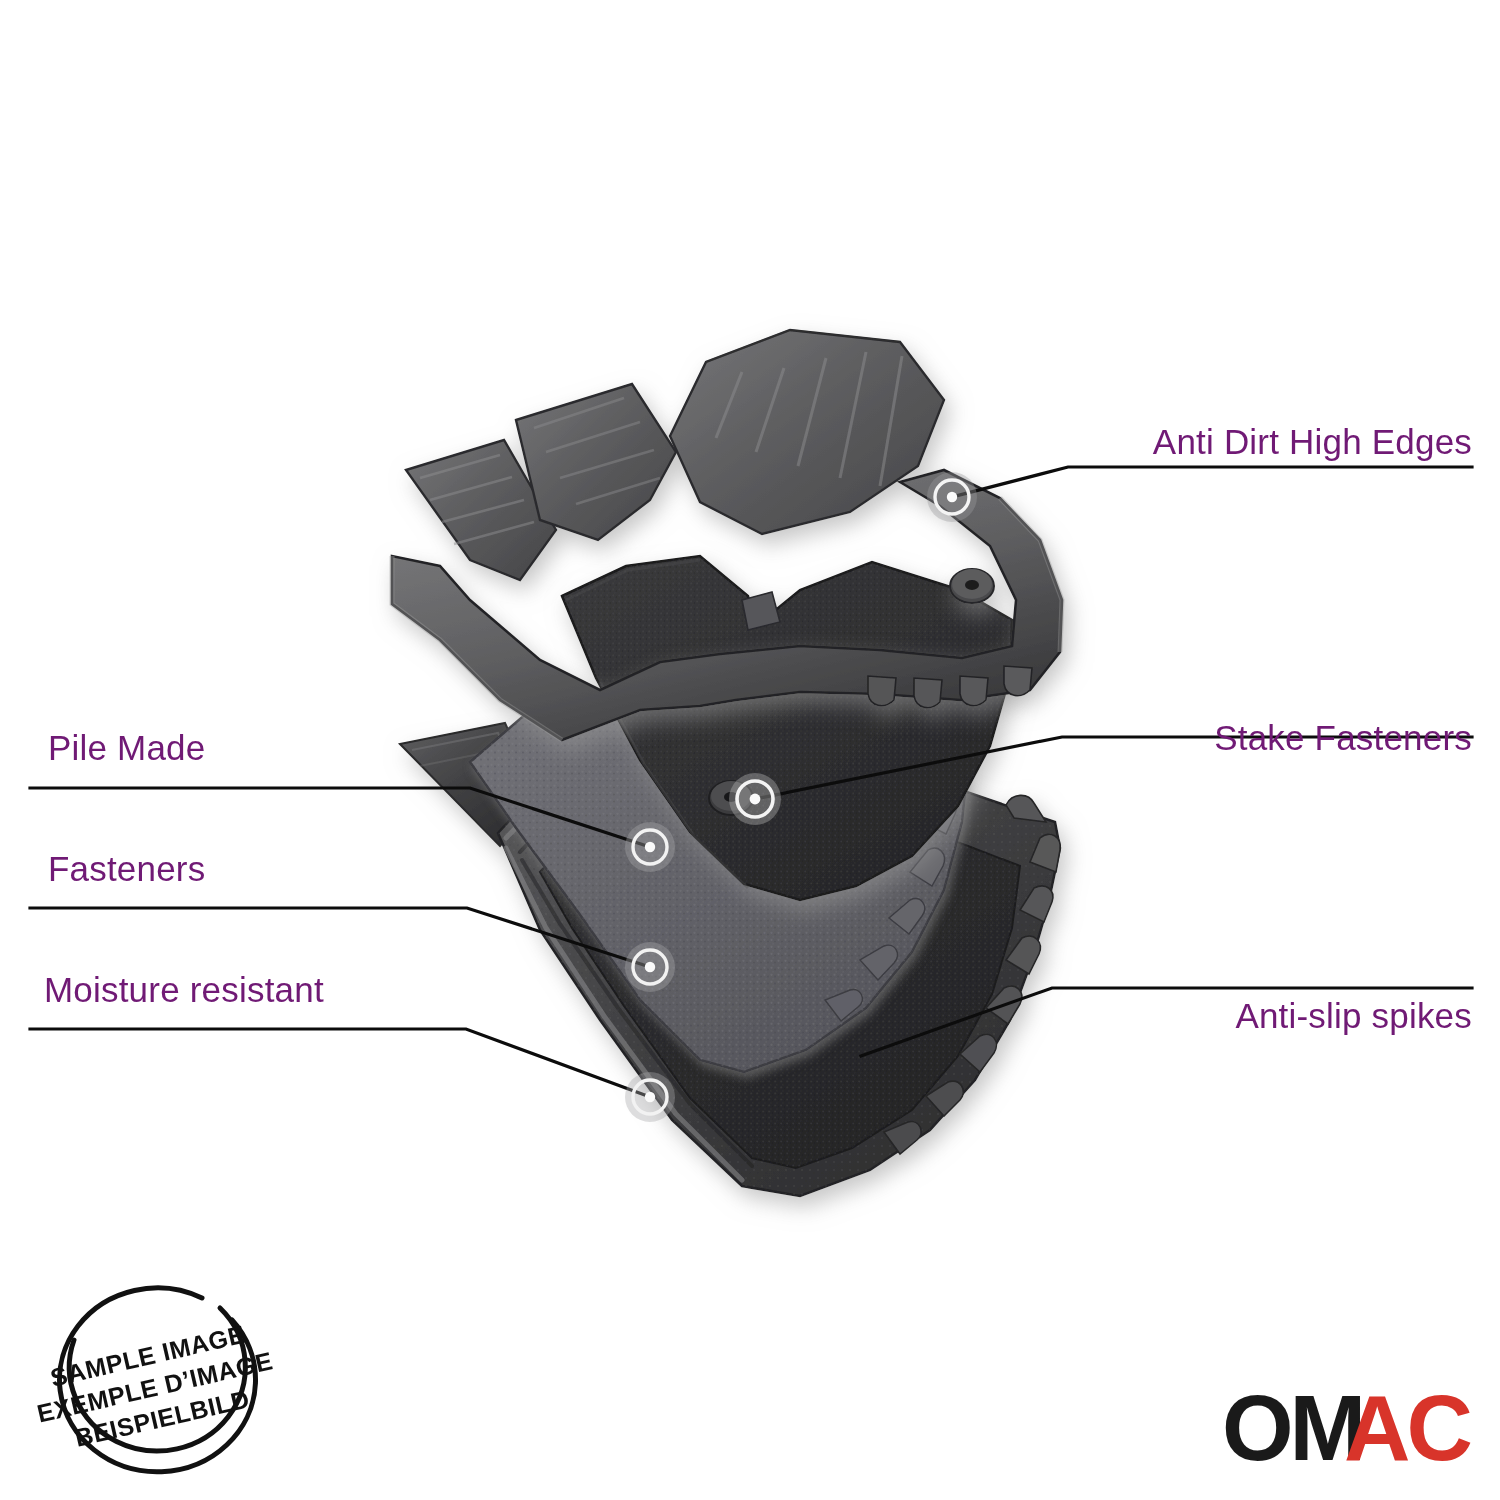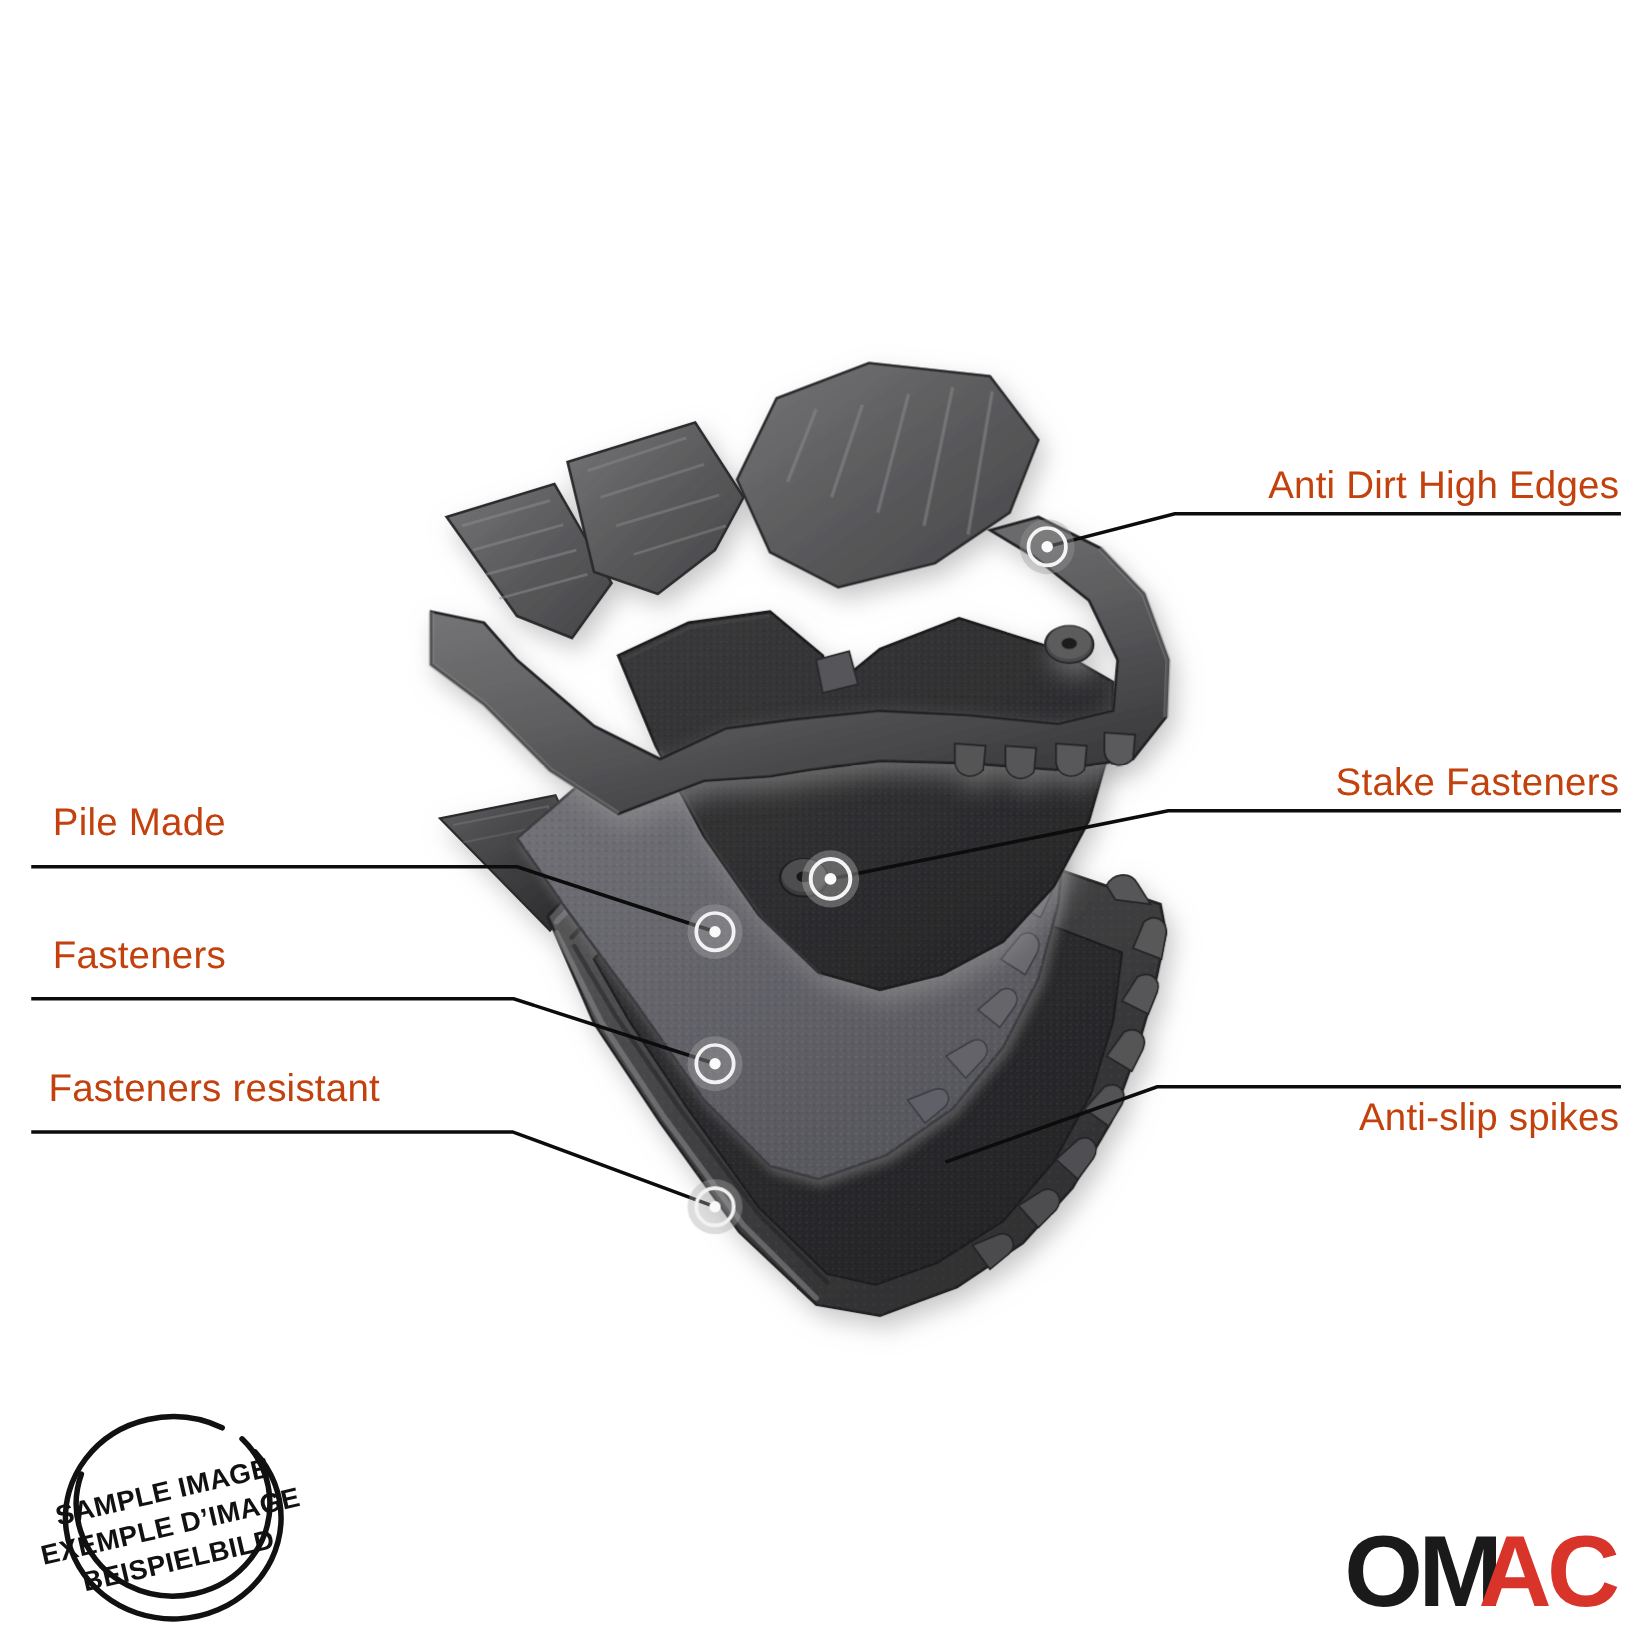--- a/index.html
+++ b/index.html
@@ -21,21 +21,21 @@
     left: 0;
     top: 0;
     width: 1500px;
     height: 1500px;
   }
   .callout-label {
     position: absolute;
     font-family: "Liberation Sans", sans-serif;
     font-size: 35px;
     font-weight: 400;
-    color: #c2410c;
+    color: #701a75;
     white-space: nowrap;
     letter-spacing: 0.2px;
     line-height: 1;
   }
   .lbl-right { text-align: right; }
   .lbl-left  { text-align: right; }
 
   #stamp-wrap {
     position: absolute;
     left: 34px;
@@ -297,29 +297,29 @@
       <g>
         <circle cx="650" cy="1097" r="25" fill="#a8a8aa" opacity="0.38"></circle>
         <circle cx="650" cy="1097" r="17" fill="none" stroke="#f2f2f2" stroke-width="3.4"></circle>
         <circle cx="650" cy="1097" r="5.2" fill="#fafafa"></circle>
       </g>
     </g>
   </svg>
 
   <div class="callout-label lbl-right" style="right:28px; top:424px;">Anti Dirt High Edges</div>
 
-  <div class="callout-label lbl-right" style="right:28px; top:694px;margin-left:39px;">Stake Fasteners</div>
+  <div class="callout-label lbl-right" style="right:28px; top:720px;margin-left:39px;">Stake Fasteners</div>
 
   <div class="callout-label lbl-right" style="right:28px; top:998px;">Anti-slip spikes</div>
 
   <div class="callout-label lbl-left" style="left:48px; top:730px;">Pile Made</div>
 
   <div class="callout-label lbl-left" style="left:48px; top:851px;">Fasteners</div>
 
-  <div class="callout-label lbl-left" style="left:44px; top:972px;">Fasteners resistant</div>
+  <div class="callout-label lbl-left" style="left:44px; top:972px;">Moisture resistant</div>
 
   <div id="stamp-wrap">
     <svg viewBox="0 0 240 222" xmlns="http://www.w3.org/2000/svg" width="240" height="222">
       <g fill="none" stroke="#111111" stroke-width="5" stroke-linecap="round">
         <path d="M 198,48 A 98,92 0 1 1 44,54 A 98,92 0 0 1 168,26"></path>
         <path d="M 186,36 A 88,84 0 1 1 40,68"></path>
       </g>
       <g transform="rotate(-13 120 111)" text-anchor="middle" font-family="'Liberation Sans', sans-serif" font-weight="bold" fill="#111111">
         <text x="120" y="92" font-size="25" letter-spacing="0.5">SAMPLE IMAGE</text>
         <text x="120" y="124" font-size="25" letter-spacing="0.5">EXEMPLE D’IMAGE</text>

